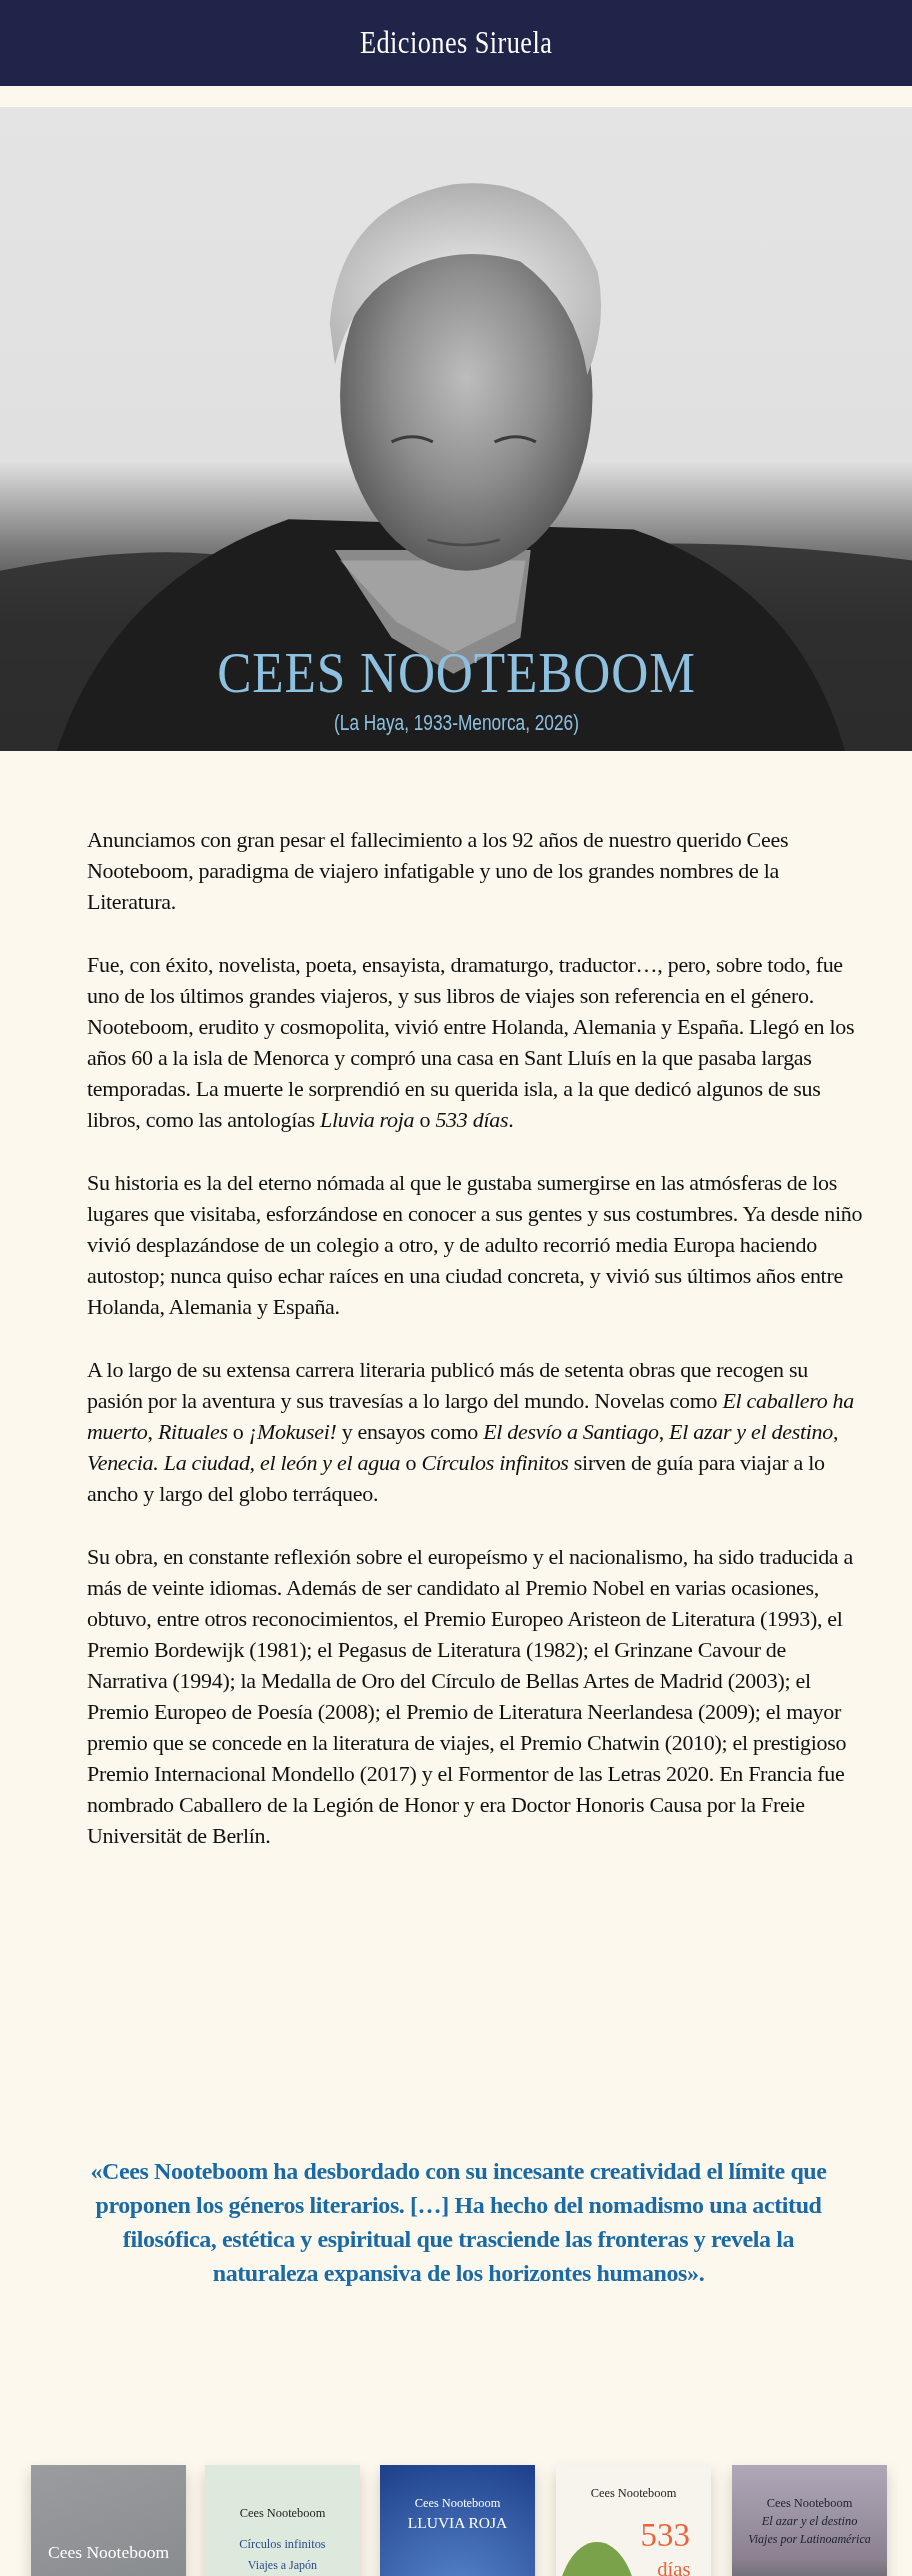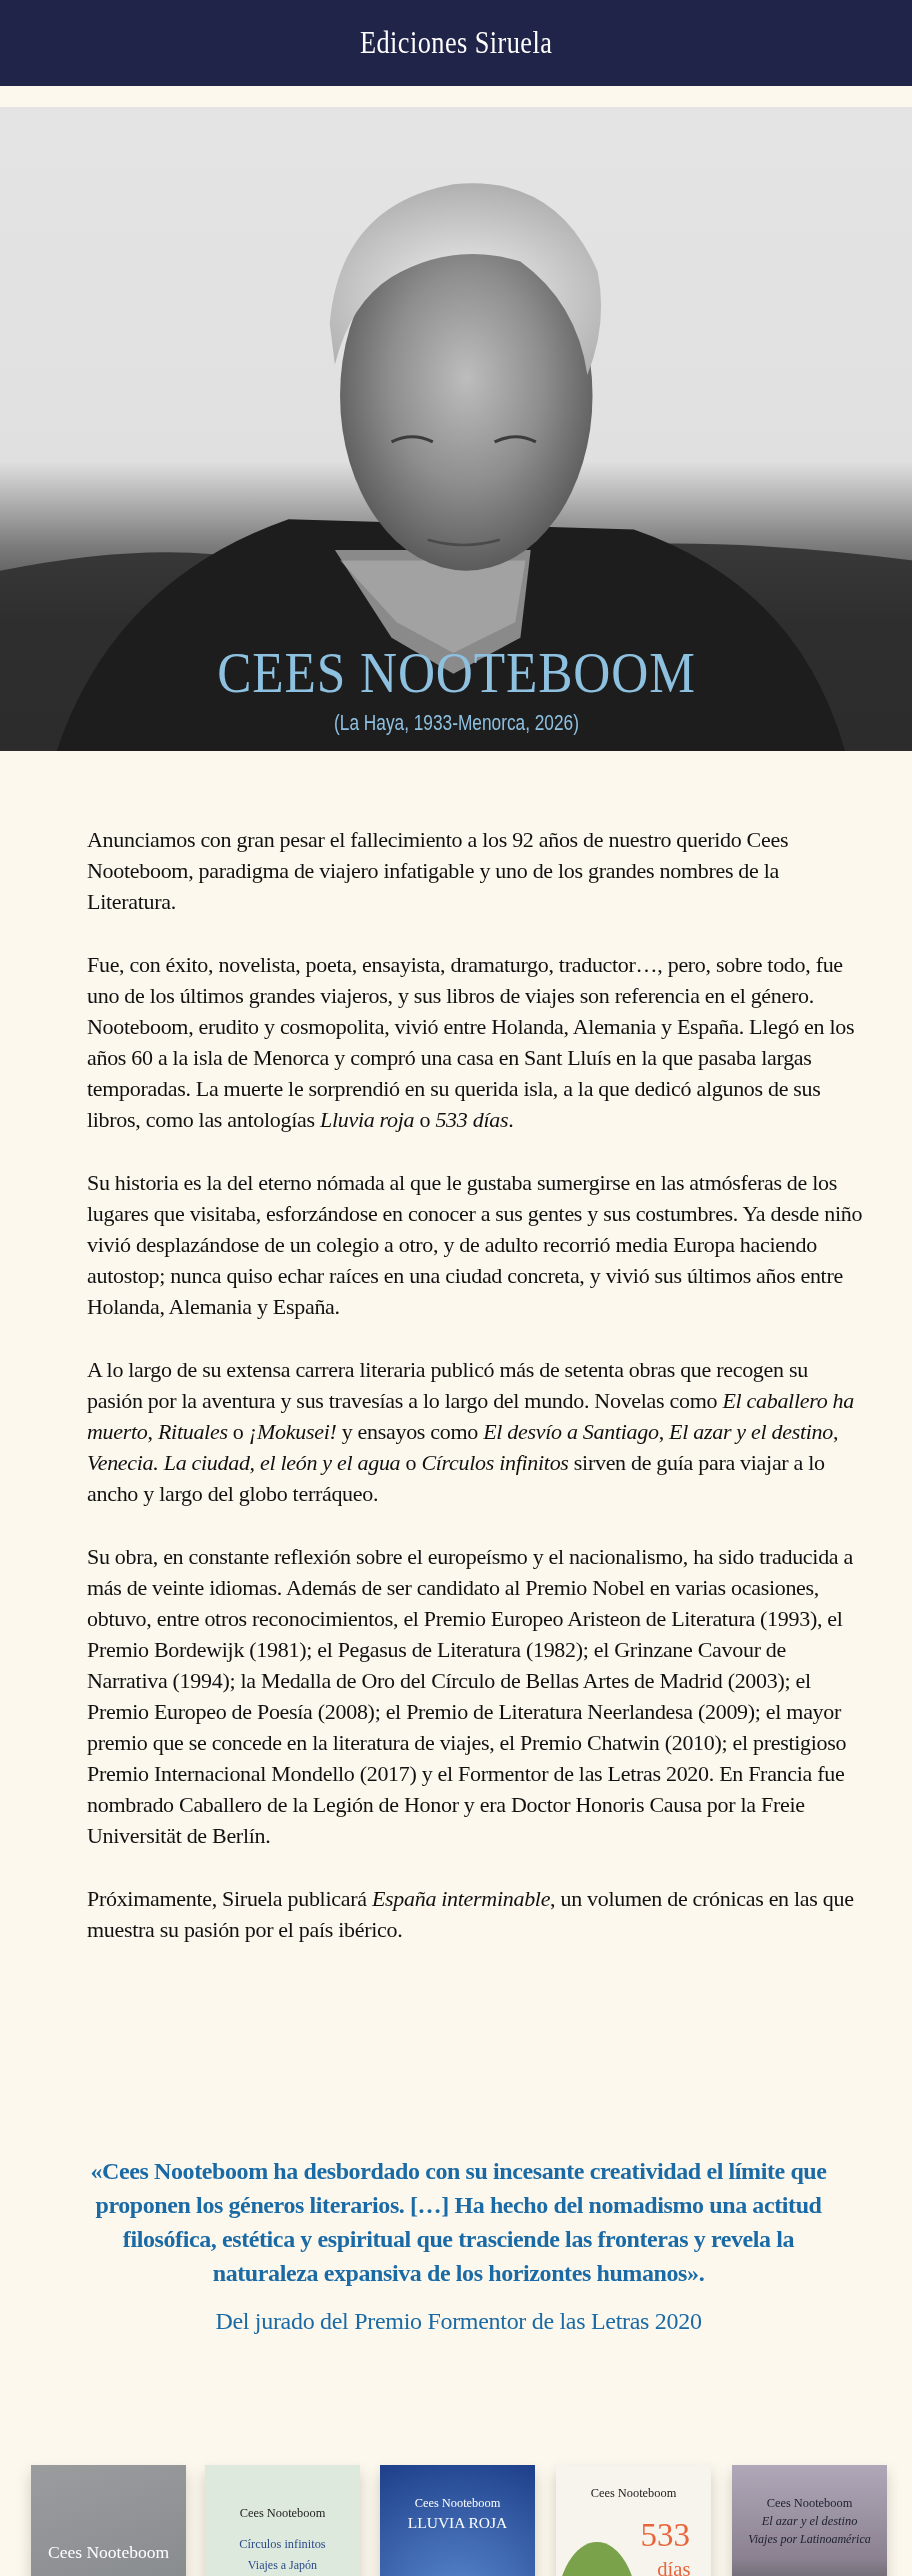--- a/index.html
+++ b/index.html
@@ -72,26 +72,24 @@
   <div class="name">CEES NOOTEBOOM</div>
   <div class="dates">(La Haya, 1933-Menorca, 2026)</div>
 </div>
 
 <div class="article" id="article">
     <p><span>Anunciamos con gran pesar el fallecimiento a los 92 años de nuestro querido Cees Nooteboom, paradigma de viajero infatigable y uno de los grandes nombres de la Literatura.</span></p>
     <p><span>Fue, con éxito, novelista, poeta, ensayista, dramaturgo, traductor…, pero, sobre todo, fue uno de los últimos grandes viajeros, y sus libros de viajes son referencia en el género. Nooteboom, erudito y cosmopolita, vivió entre Holanda, Alemania y España. Llegó en los años 60 a la isla de Menorca y compró una casa en Sant Lluís en la que pasaba largas temporadas. La muerte le sorprendió en su querida isla, a la que dedicó algunos de sus libros, como las antologías </span><em>Lluvia roja</em><span> o </span><em>533 días</em><span>.</span></p>
     <p><span>Su historia es la del eterno nómada al que le gustaba sumergirse en las atmósferas de los lugares que visitaba, esforzándose en conocer a sus gentes y sus costumbres. Ya desde niño vivió desplazándose de un colegio a otro, y de adulto recorrió media Europa haciendo autostop; nunca quiso echar raíces en una ciudad concreta, y vivió sus últimos años entre Holanda, Alemania y España.</span></p>
     <p><span>A lo largo de su extensa carrera literaria publicó más de setenta obras que recogen su pasión por la aventura y sus travesías a lo largo del mundo. Novelas como </span><em>El caballero ha muerto</em><span>, </span><em>Rituales</em><span> o </span><em>¡Mokusei!</em><span> y ensayos como </span><em>El desvío a Santiago</em><span>, </span><em>El azar y el destino</em><span>, </span><em>Venecia. La ciudad, el león y el agua</em><span> o </span><em>Círculos infinitos</em><span> sirven de guía para viajar a lo ancho y largo del globo terráqueo.</span></p>
     <p><span>Su obra, en constante reflexión sobre el europeísmo y el nacionalismo, ha sido traducida a más de veinte idiomas. Además de ser candidato al Premio Nobel en varias ocasiones, obtuvo, entre otros reconocimientos, el Premio Europeo Aristeon de Literatura (1993), el Premio Bordewijk (1981); el Pegasus de Literatura (1982); el Grinzane Cavour de Narrativa (1994); la Medalla de Oro del Círculo de Bellas Artes de Madrid (2003); el Premio Europeo de Poesía (2008); el Premio de Literatura Neerlandesa (2009); el mayor premio que se concede en la literatura de viajes, el Premio Chatwin (2010); el prestigioso Premio Internacional Mondello (2017) y el Formentor de las Letras 2020. En Francia fue nombrado Caballero de la Legión de Honor y era Doctor Honoris Causa por la Freie Universität de Berlín.</span></p>
-    <p><span>Próximamente, Siruela publicará </span><em>España interminable</em><span>, un volumen de crónicas en las que muestra su pasión por el país ibérico.</span></p>
   </div>
 
 <div class="quote">
   <div class="q-text">«Cees Nooteboom ha desbordado con su incesante creatividad el límite que proponen los géneros literarios. […] Ha hecho del nomadismo una actitud filosófica, estética y espiritual que trasciende las fronteras y revela la naturaleza expansiva de los horizontes humanos».</div>
-  <div class="q-source">Del jurado del Premio Formentor de las Letras 2020</div>
 </div>
 
 <div id="books">
     <div class="book" style="left: 31px; top: 2465px; width: 155px; height: 237px; background: linear-gradient(160deg, rgb(154, 156, 158), rgb(125, 129, 132));">
       <div class="t " style="top: 77px; font-size: 17.5px; color: rgb(255, 255, 255);">Cees Nooteboom</div>
     </div>
     <div class="book" style="left: 205px; top: 2465px; width: 155px; height: 237px; background: rgb(221, 233, 220);">
       <div class="t " style="top: 41px; font-size: 12.4px; color: rgb(34, 34, 34);">Cees Nooteboom</div>
       <div class="t " style="top: 72px; font-size: 12.4px; color: rgb(43, 75, 140); font-style: normal;">Círculos infinitos</div>
       <div class="t small" style="top: 93px; color: rgb(43, 75, 140); font-style: normal;">Viajes a Japón</div>

